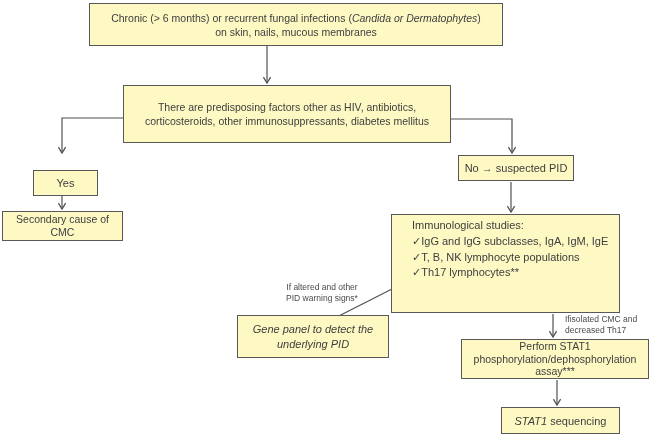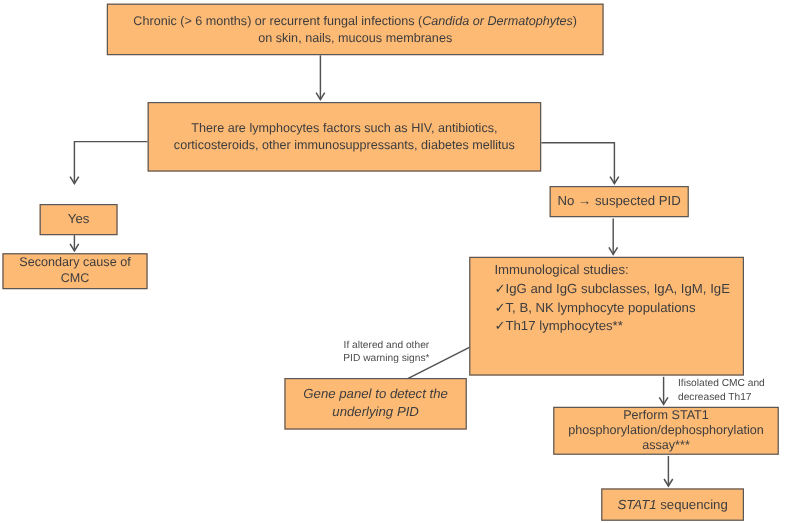--- a/index.html
+++ b/index.html
@@ -13,21 +13,21 @@
     overflow: hidden;
   }
   .connectors {
     position: absolute;
     left: 0; top: 0;
     width: 667px; height: 436px;
     z-index: 0;
   }
   .node {
     position: absolute;
-    background: #fdba74;
+    background: #fef9c3;
     border: 1.5px solid #58585a;
     color: #3d3d3f;
     display: flex;
     flex-direction: column;
     justify-content: center;
     text-align: center;
     z-index: 1;
   }
   .node .ln { width: 100%; }
   .node-chronic      { left: 89px;  top: 3px;   width: 414px; height: 43px; font-size: 10.5px; line-height: 14px; }
@@ -72,21 +72,21 @@
     <path d="M553,314 V337" fill="none" stroke="#515153" stroke-width="1.2" marker-end="url(#arrow)"></path>
     <path d="M557,380 V405" fill="none" stroke="#515153" stroke-width="1.2" marker-end="url(#arrow)"></path>
   </svg>
 
   <div class="node node-chronic">
     <div class="ln"><span>Chronic (&gt; 6 months) or recurrent fungal infections (</span><span class="it">Candida or Dermatophytes</span><span>)</span></div>
     <div class="ln">on skin, nails, mucous membranes</div>
   </div>
 
   <div class="node node-predisposing">
-    <div class="ln">There are lymphocytes factors such as HIV, antibiotics,</div>
+    <div class="ln">There are predisposing factors other as HIV, antibiotics,</div>
     <div class="ln">corticosteroids, other immunosuppressants, diabetes mellitus</div>
   </div>
 
   <div class="node node-yes">
     <div class="ln">Yes</div>
   </div>
 
   <div class="node node-no">
     <div class="ln">No → suspected PID</div>
   </div>

